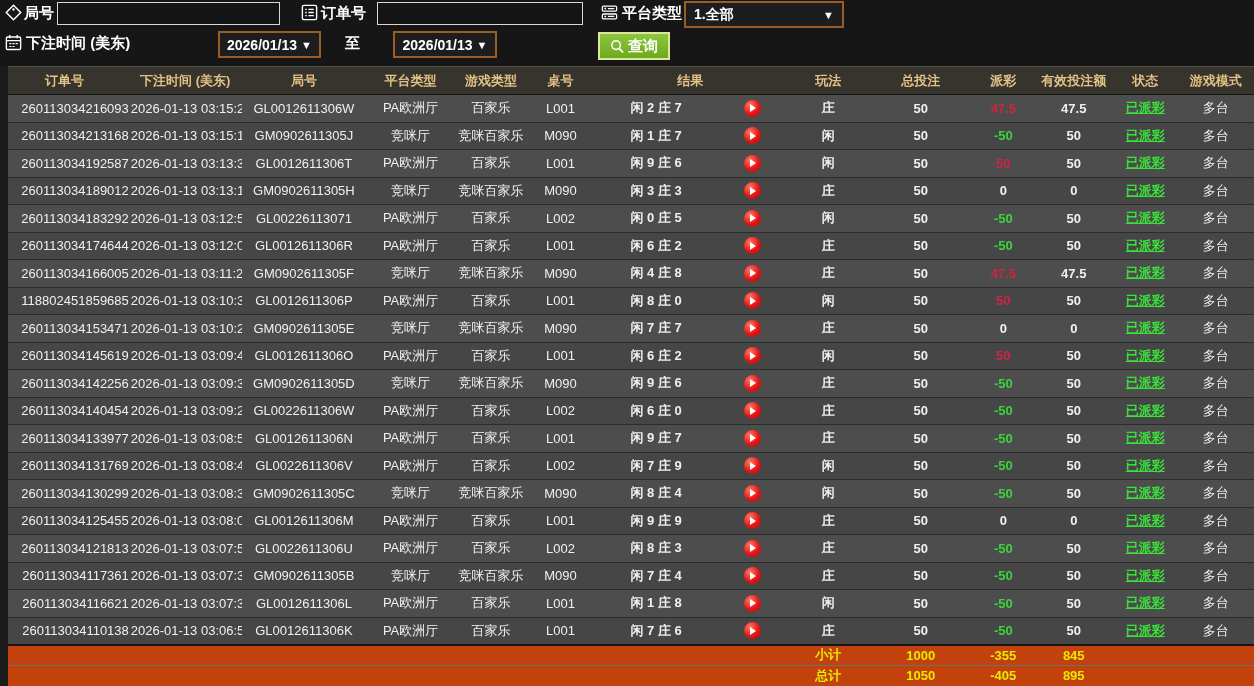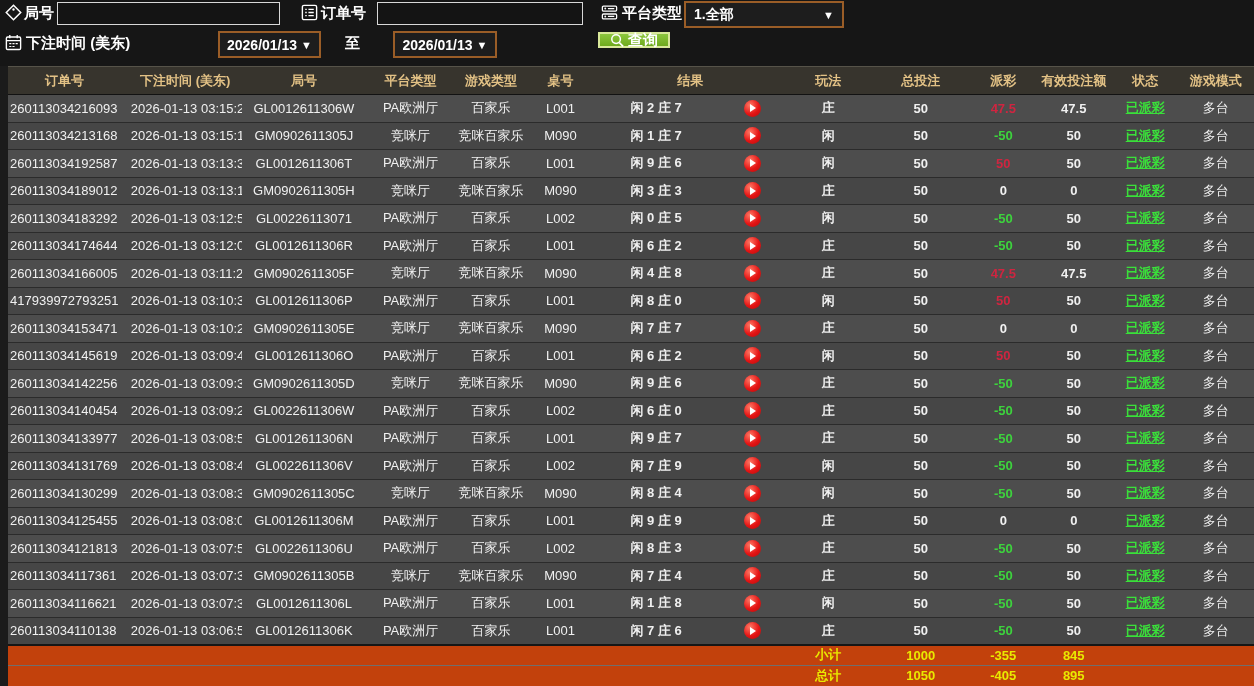--- a/index.html
+++ b/index.html
@@ -19,21 +19,21 @@
     position:absolute; background:#141414; border:1px solid #d8d8d8;
     height:23px; color:#fff; font-size:13px; padding:0 5px; outline:none;
   }
   .drop {
     position:absolute; background:#1d1d1d; border:2px solid #9a5d27;
     color:#ffffff; font-size:14px; font-weight:700;
     display:flex; align-items:center; cursor:pointer;justify-content:space-between;
   }
   .drop .caret { margin-left:auto; font-size:11px; color:#fff; }
   .query-btn {
-    position:absolute; left:598px; top:32px; width:72px; height:16px;
+    position:absolute; left:598px; top:32px; width:72px; height:28px;
     background:linear-gradient(#8cc63e,#6faa1d); border:2px solid #d9e89a;
     color:#fff; font-size:15px; font-weight:700;
     display:flex; align-items:center; justify-content:center; gap:3px; cursor:pointer;
   }
   .query-btn svg { width:15px; height:15px; }
   
   .grid {
     position:absolute; top:66px; left:0; width:1254px;
     border-collapse:collapse; table-layout:fixed; font-size:13px;
   }
@@ -42,21 +42,21 @@
     border-top:1px solid #565349; border-bottom:1px solid #121212;
     white-space:nowrap; overflow:hidden;
   }
   .grid td {
     height:27.5px; text-align:center; white-space:nowrap; overflow:hidden;
     border-top:1px solid #2b2b2b;
   }
   .grid tbody tr.odd  td { background:#4d4d4d; }
   .grid tbody tr.even td { background:#464646; }
   .grid tbody tr:first-child td { border-top:none; }
-  td.left { text-align:left; }
+  td.left { text-align:right; }
   td.td-order { padding-left:10px; }
   td.td-time  { padding-left:2px; }
   .bold { font-weight:700; }
   .pos  { color:#cf2540; font-weight:700; }
   .neg  { color:#3dd33d; font-weight:700; }
   .zero { color:#f2f2f2; font-weight:700; }
   .status-txt { color:#3ae03a; font-weight:700;text-decoration:underline; }
   .play-btn {
     display:inline-block; width:17px; height:17px; border-radius:50%;
     background:radial-gradient(circle at 35% 30%, #ff7a66 0%, #e51414 55%, #b30c0c 100%);
@@ -280,21 +280,21 @@
         <td class="bold">闲 4 庄 8</td>
         <td><span class="play-btn"><span class="tri"></span></span></td>
         <td class="bold">庄</td>
         <td class="bold">50</td>
         <td class="pos">47.5</td>
         <td class="bold">47.5</td>
         <td class="status-txt">已派彩</td>
         <td>多台</td>
       </tr>
       <tr class="even">
-        <td class="td-order left td-order">417939972793251</td>
+        <td class="td-order left td-order">118802451859685</td>
         <td class="td-time left">2026-01-13 03:10:33</td>
         <td>GL0012611306P</td>
         <td>PA欧洲厅</td>
         <td>百家乐</td>
         <td>L001</td>
         <td class="bold">闲 8 庄 0</td>
         <td><span class="play-btn"><span class="tri"></span></span></td>
         <td class="bold">闲</td>
         <td class="bold">50</td>
         <td class="pos">50</td>

